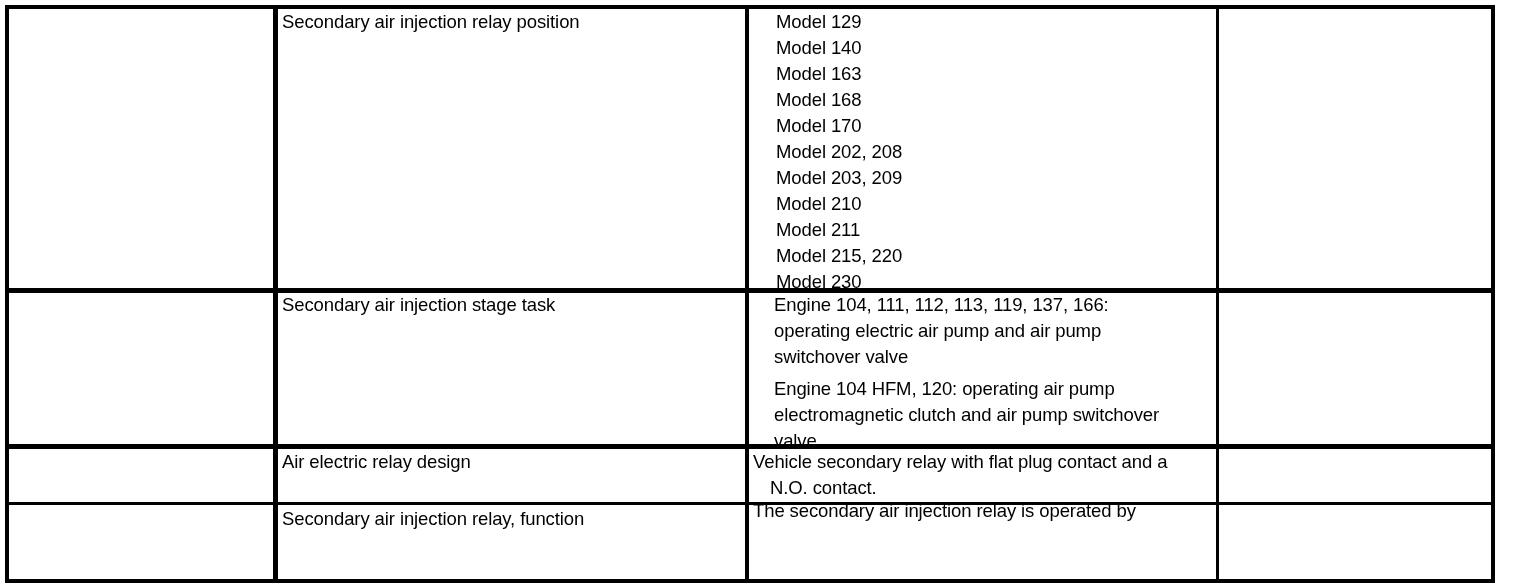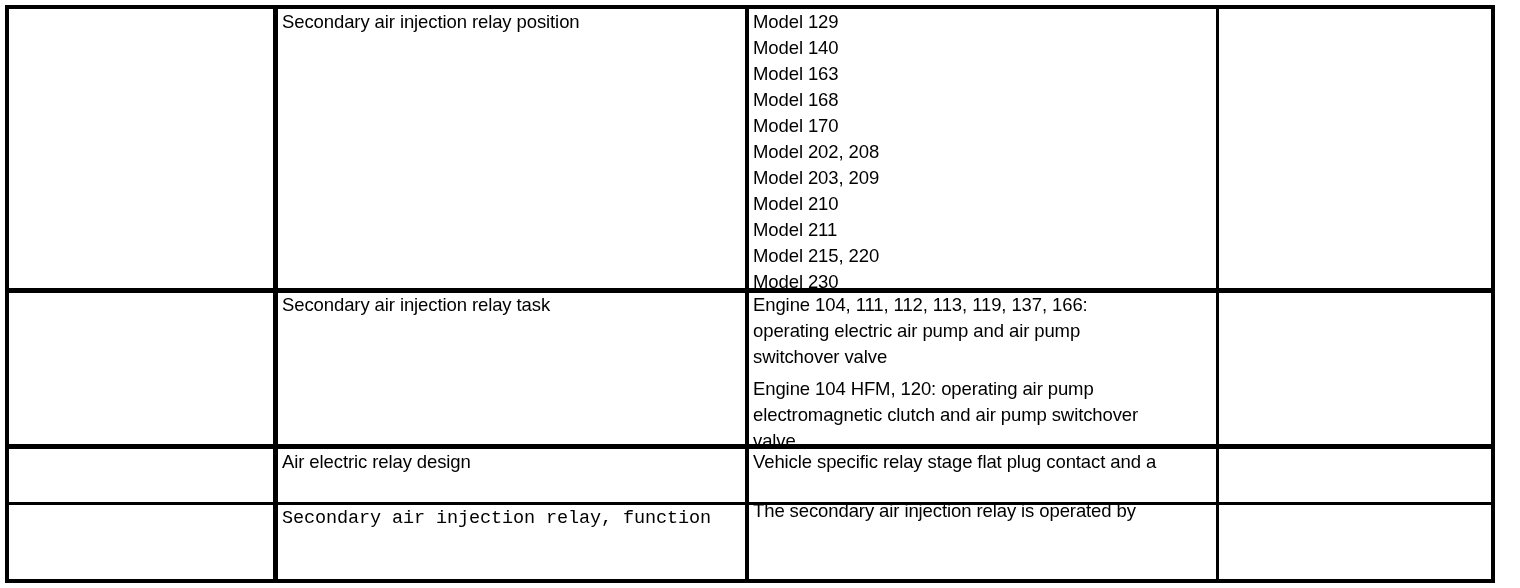--- a/index.html
+++ b/index.html
@@ -92,25 +92,25 @@
   }
 
   .cell-text .line { display: block; }
   .cell-text .line.indent { padding-left: 17px; }
   .cell-text .para-gap { display: block; height: 6px; }
 
   
   .lbl-r1 { left: 282px; top: 9px; }
   .lbl-r2 { left: 282px; top: 292px; }
   .lbl-r3 { left: 282px; top: 449px; }
-  .lbl-r4 { left: 282px; top: 506px; font-family: Liberation Mono, monospace; }
+  .lbl-r4 { left: 282px; top: 506px; }
 
   
-  .val-r1 { left: 753px; top: 9px; }
-  .val-r2 { left: 753px; top: 292px; }
+  .val-r1 { left: 776px; top: 9px; }
+  .val-r2 { left: 774px; top: 292px; }
   .val-r3 { left: 753px; top: 449px; }
   .val-r4 { left: 753px; top: 498px; }
 </style>
 </head>
 <body>
 
 <div class="sheet">
 
   <table class="spec-table">
     <colgroup>
@@ -149,22 +149,22 @@
 
   <div class="outer-frame"></div>
   <div class="vline v1"></div>
   <div class="vline v2"></div>
   <div class="vline v3"></div>
   <div class="hline h1"></div>
   <div class="hline h2"></div>
   <div class="hline h3"></div>
 
   <div class="cell-text lbl-r1">Secondary air injection relay position</div>
-  <div class="cell-text lbl-r2">Secondary air injection relay task</div>
+  <div class="cell-text lbl-r2">Secondary air injection stage task</div>
   <div class="cell-text lbl-r3">Air electric relay design</div>
   <div class="cell-text lbl-r4">Secondary air injection relay, function</div>
 
   <div class="cell-text val-r1"><span class="line">Model 129</span><span class="line">Model 140</span><span class="line">Model 163</span><span class="line">Model 168</span><span class="line">Model 170</span><span class="line">Model 202, 208</span><span class="line">Model 203, 209</span><span class="line">Model 210</span><span class="line">Model 211</span><span class="line">Model 215, 220</span><span class="line">Model 230</span></div>
   <div class="cell-text val-r2"><span class="line">Engine 104, 111, 112, 113, 119, 137, 166:</span><span class="line">operating electric air pump and air pump</span><span class="line">switchover valve</span><span class="para-gap"></span><span class="line">Engine 104 HFM, 120: operating air pump</span><span class="line">electromagnetic clutch and air pump switchover</span><span class="line">valve</span></div>
-  <div class="cell-text val-r3"><span class="line">Vehicle specific relay stage flat plug contact and a</span></div>
+  <div class="cell-text val-r3"><span class="line">Vehicle secondary relay with flat plug contact and a</span><span class="line indent">N.O. contact.</span></div>
   <div class="cell-text val-r4"><span class="line">The secondary air injection relay is operated by</span></div>
 
 </div>
 
 </body></html>

